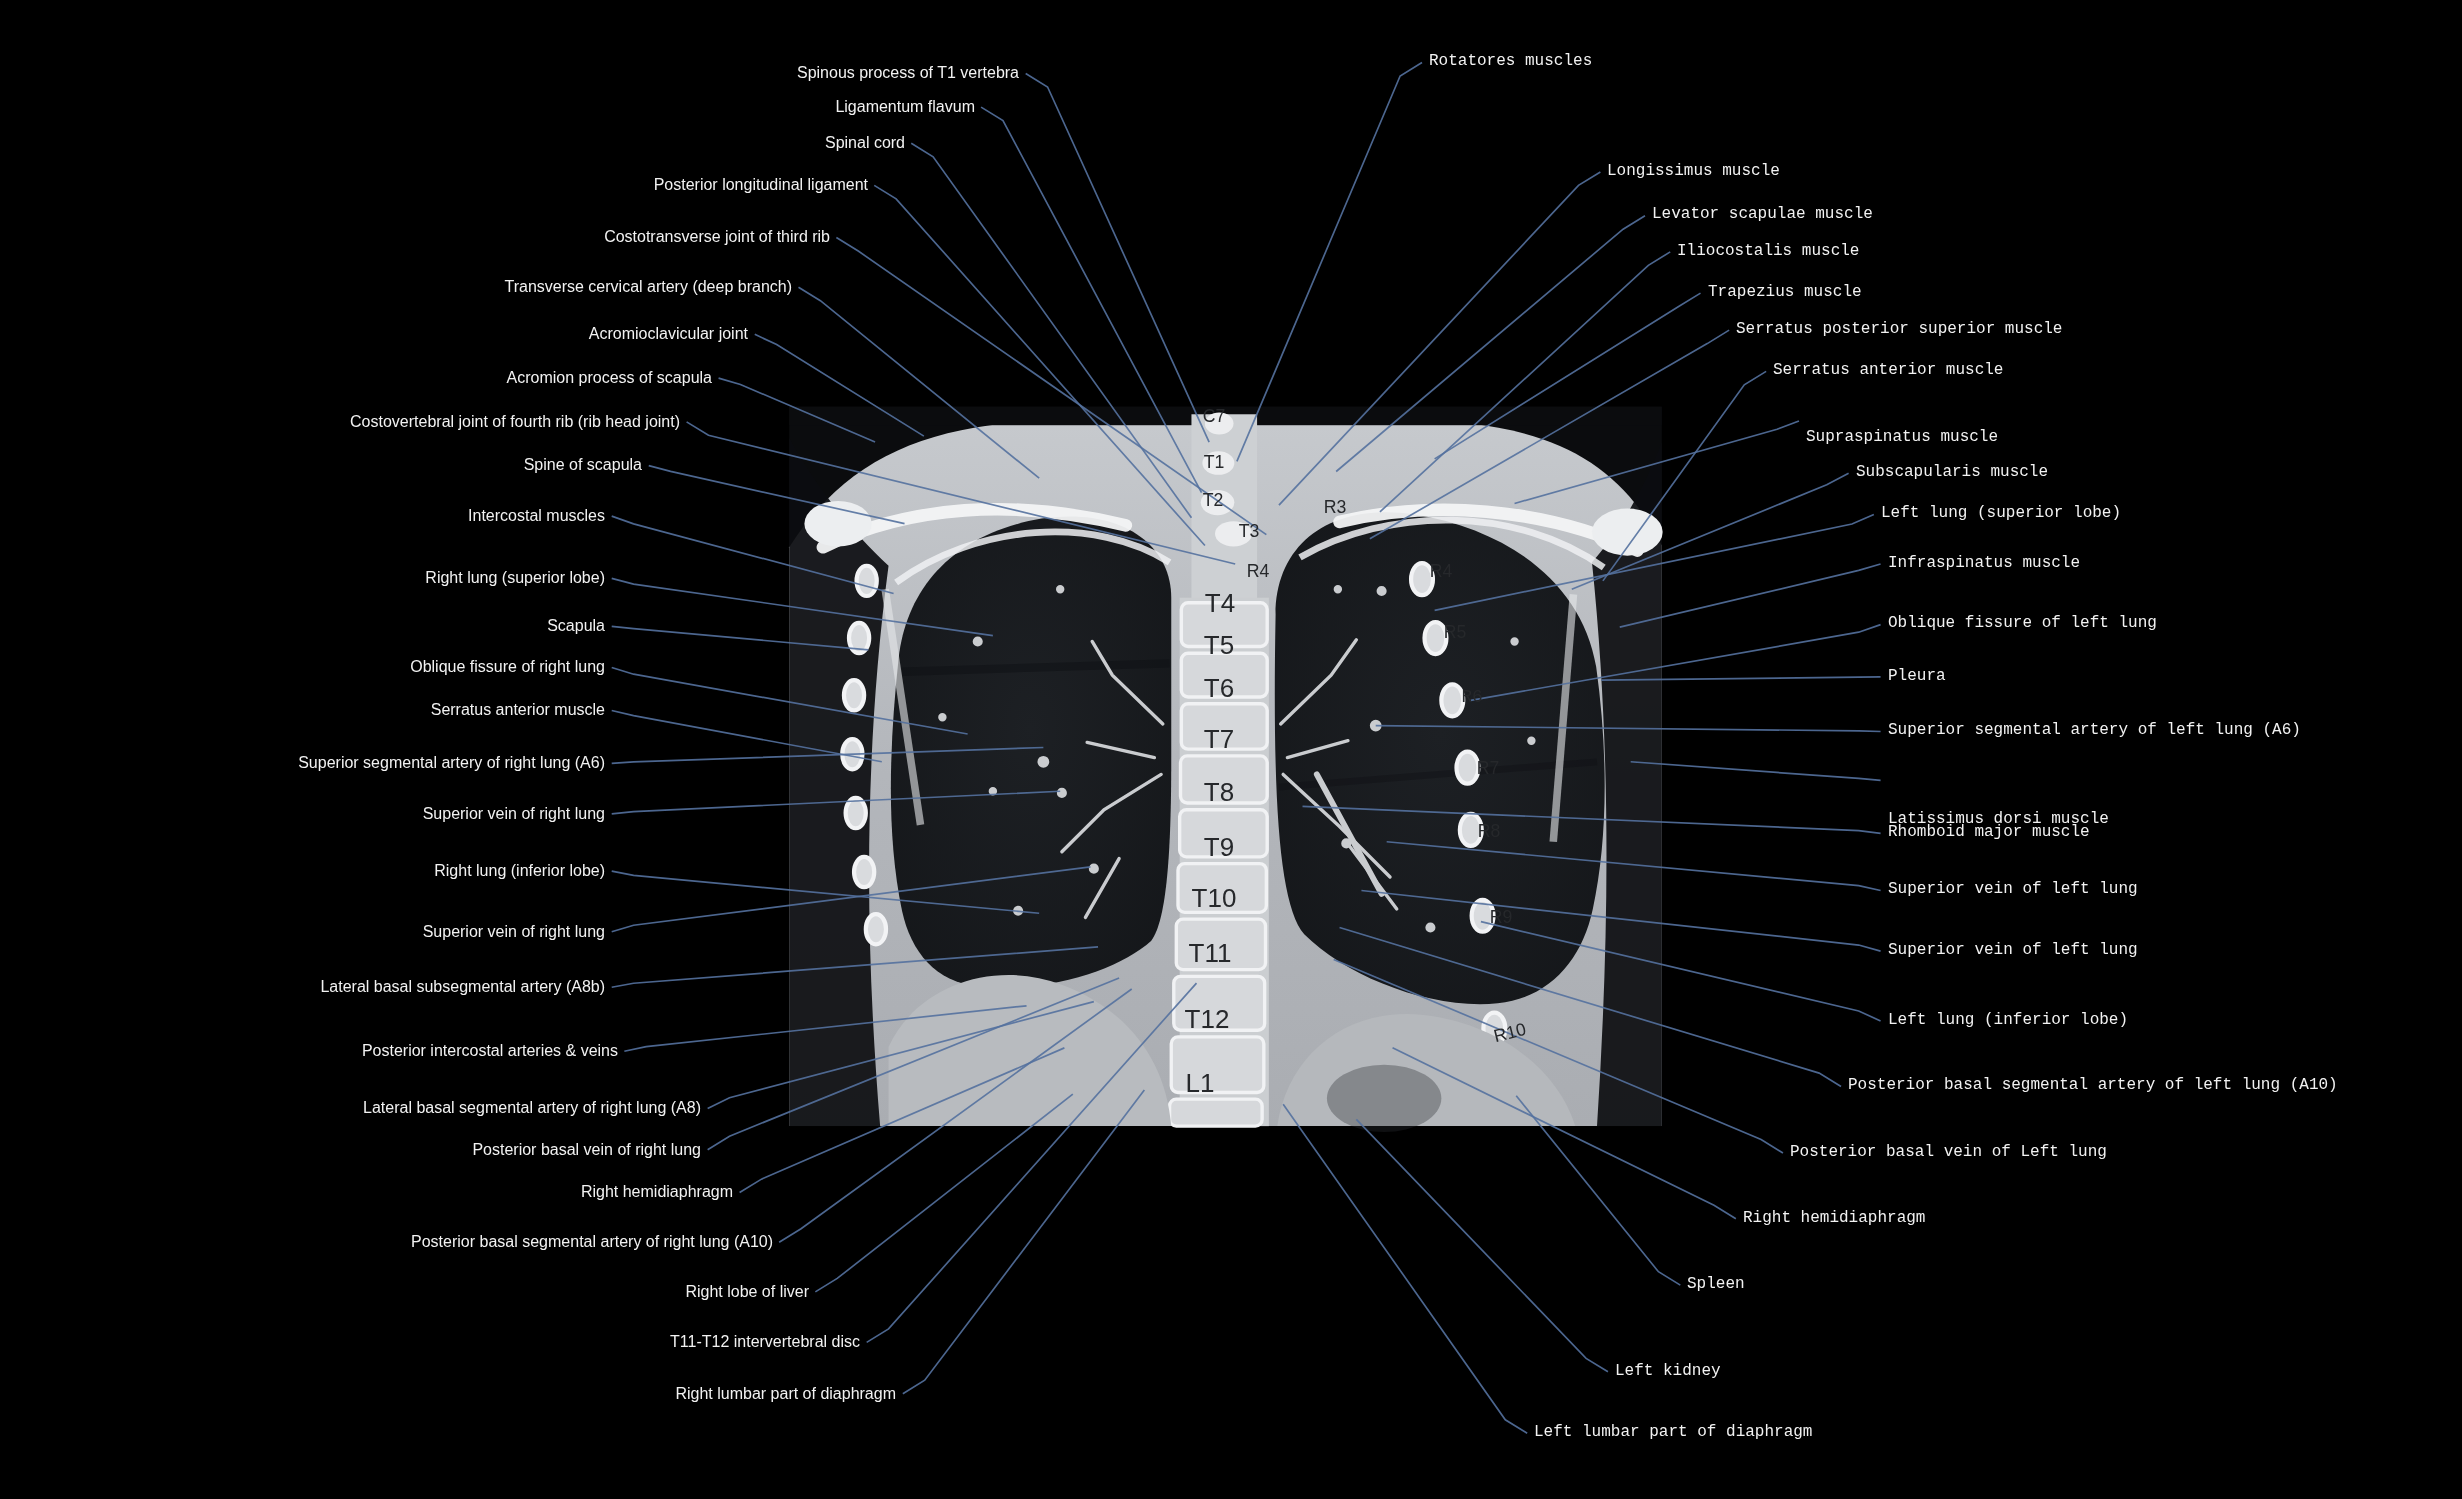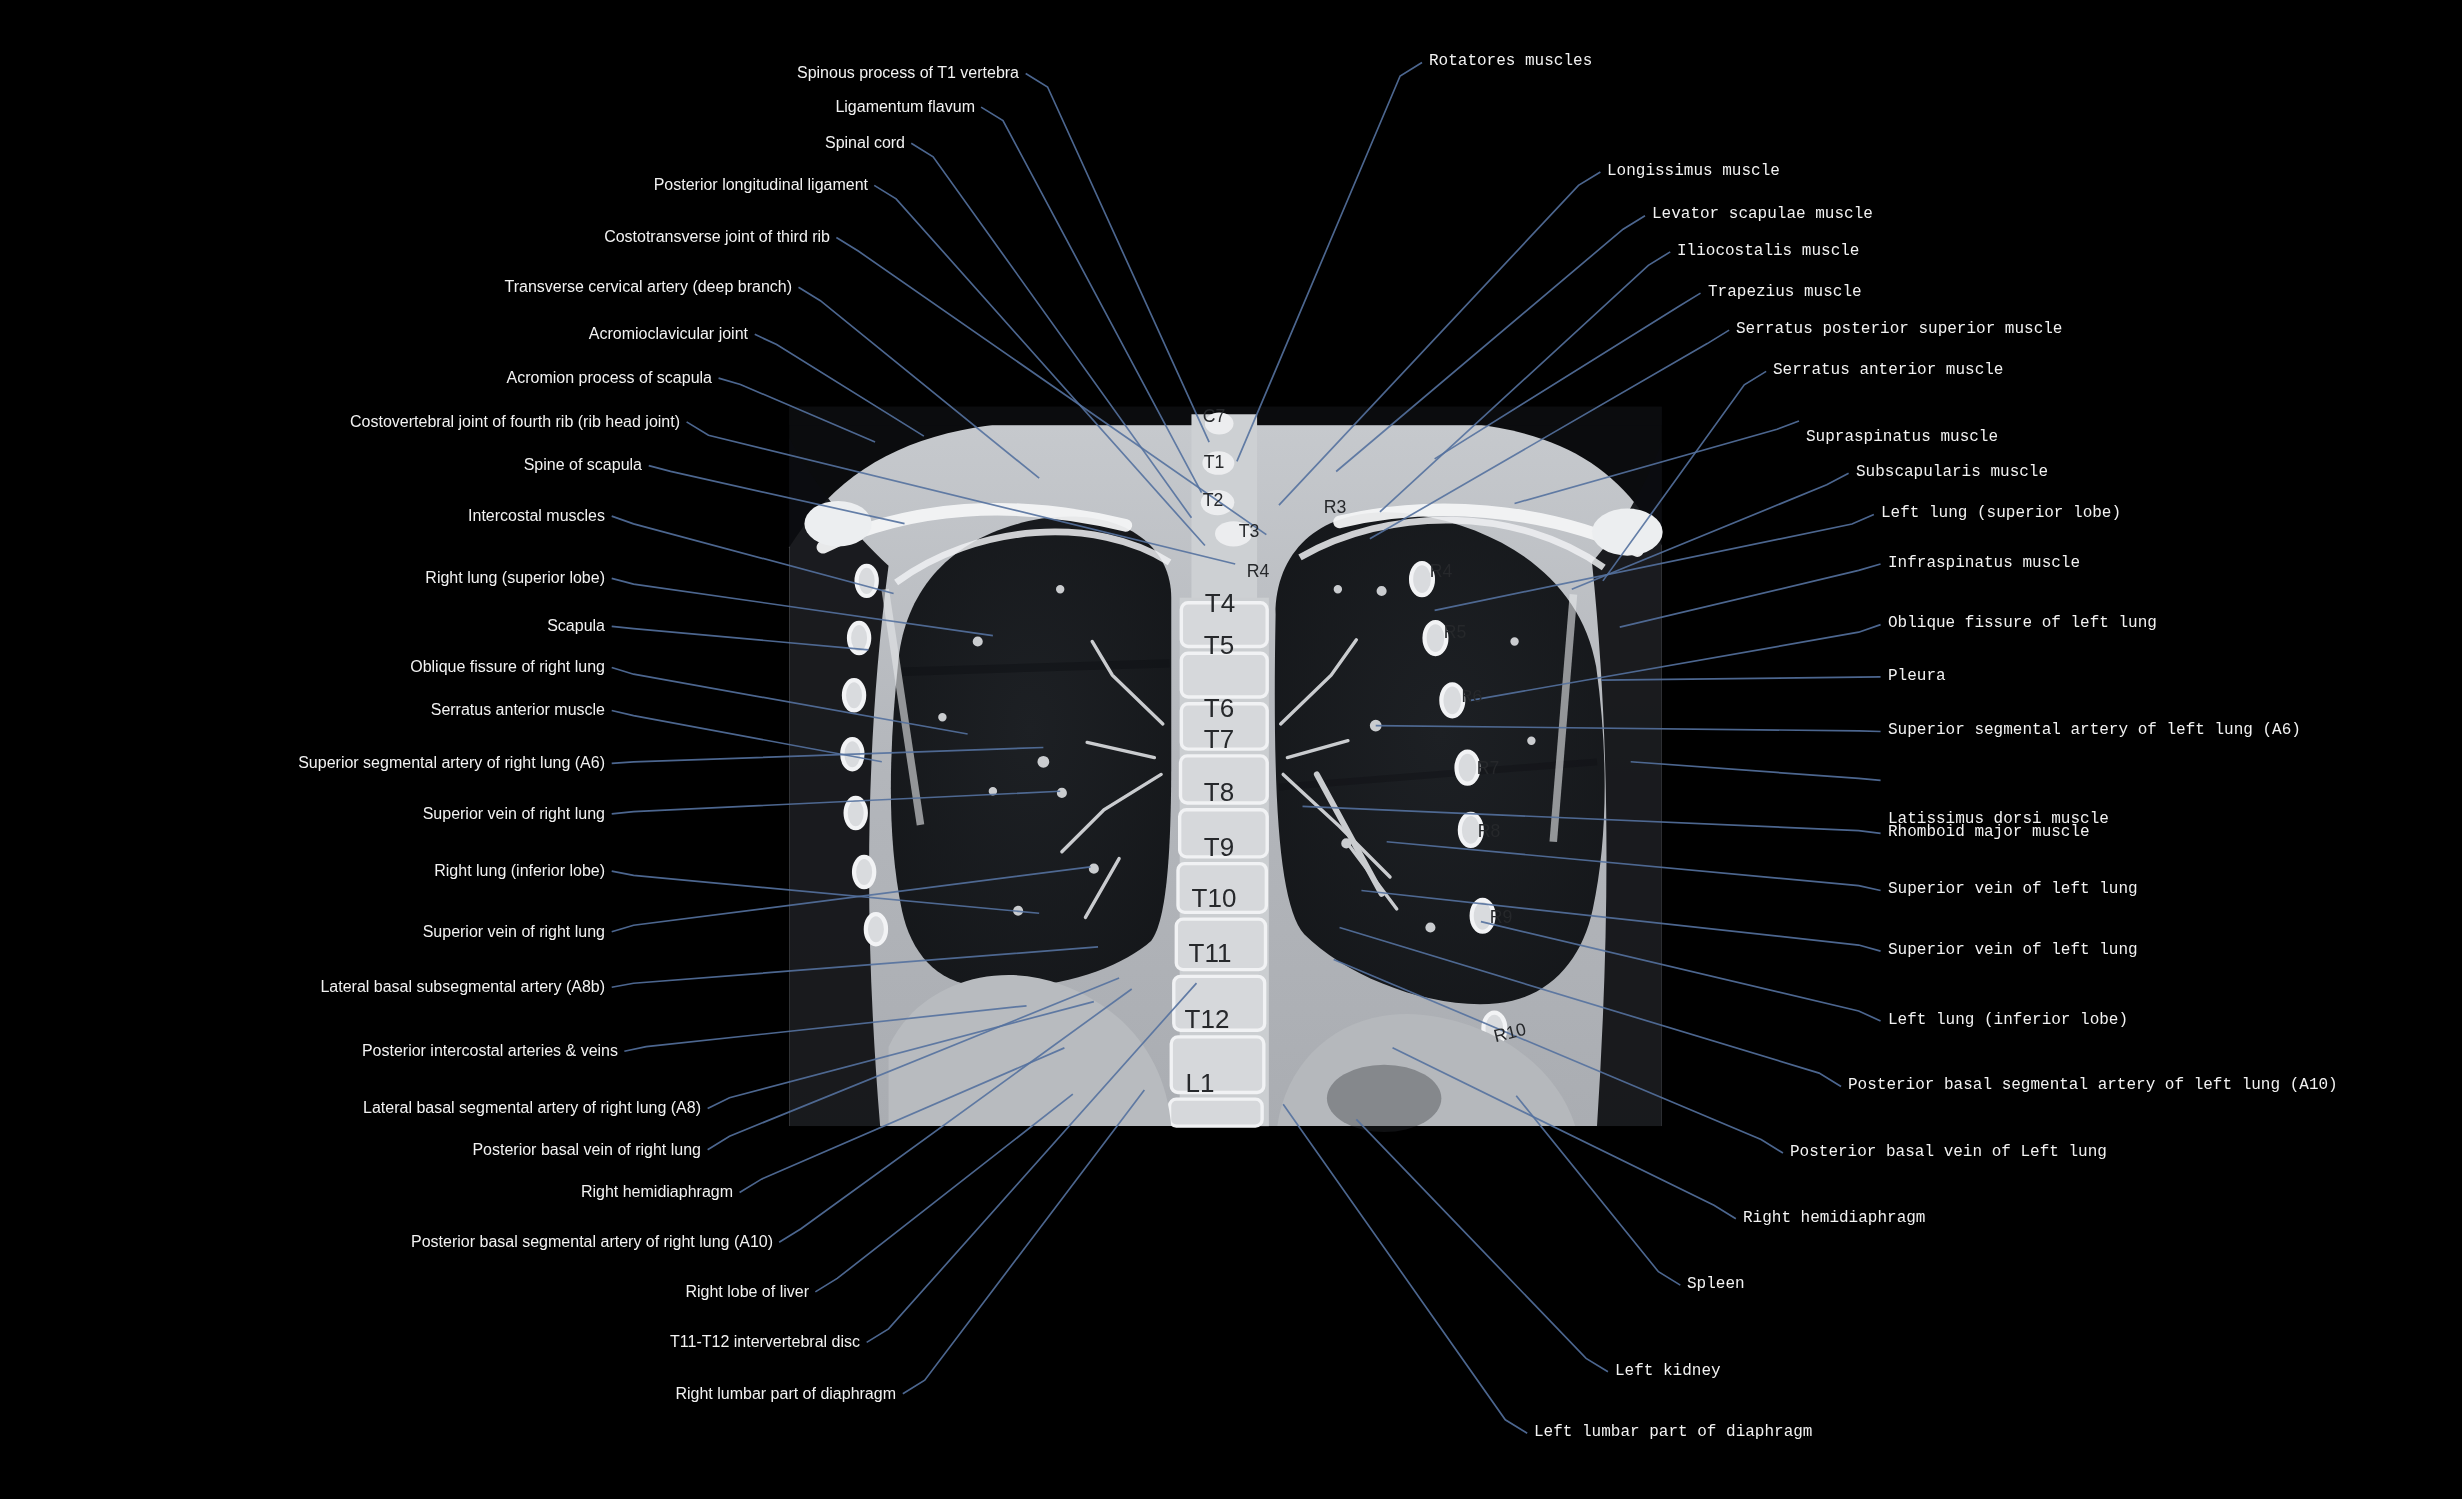--- a/index.html
+++ b/index.html
@@ -263,21 +263,21 @@
       <div class="ct-marker sm" style="left: 1258px; top: 571px;">R4</div>
       <div class="ct-marker sm" style="left: 1441px; top: 571px;">R4</div>
       <div class="ct-marker sm" style="left: 1455px; top: 632px;">R5</div>
       <div class="ct-marker sm" style="left: 1472px; top: 697px; font-family: Liberation Mono, monospace;">R6</div>
       <div class="ct-marker sm" style="left: 1488px; top: 768px;">R7</div>
       <div class="ct-marker sm" style="left: 1489px; top: 831px;">R8</div>
       <div class="ct-marker sm" style="left: 1501px; top: 917px;">R9</div>
       <div class="ct-marker sm tilt" style="left: 1510px; top: 1033px;">R10</div>
       <div class="ct-marker lg" style="left: 1220px; top: 603px;">T4</div>
       <div class="ct-marker lg" style="left: 1219px; top: 645px;">T5</div>
-      <div class="ct-marker lg" style="left: 1219px; top: 708px;">T6</div>
+      <div class="ct-marker lg" style="left: 1219px; top: 688px;">T6</div>
       <div class="ct-marker lg" style="left: 1219px; top: 739px;">T7</div>
       <div class="ct-marker lg" style="left: 1219px; top: 792px;">T8</div>
       <div class="ct-marker lg" style="left: 1219px; top: 847px;">T9</div>
       <div class="ct-marker lg" style="left: 1214px; top: 898px;">T10</div>
       <div class="ct-marker lg" style="left: 1210px; top: 953px;">T11</div>
       <div class="ct-marker lg" style="left: 1207px; top: 1019px;">T12</div>
       <div class="ct-marker lg" style="left: 1200px; top: 1083px;">L1</div>
     </div>
 </div>
 

